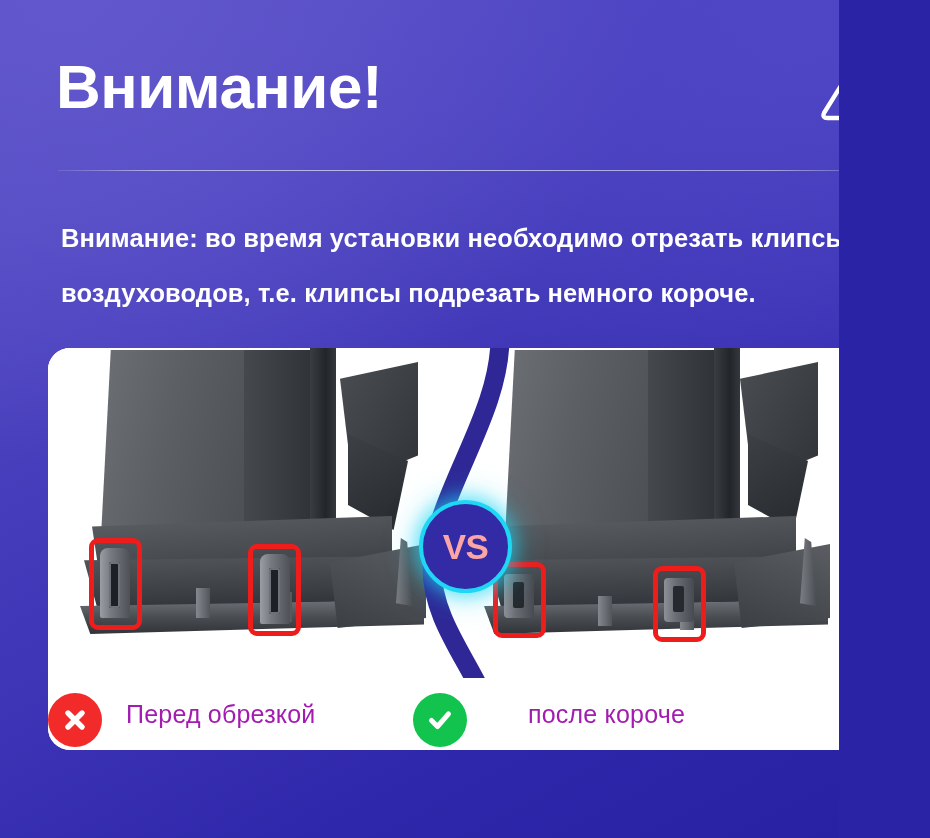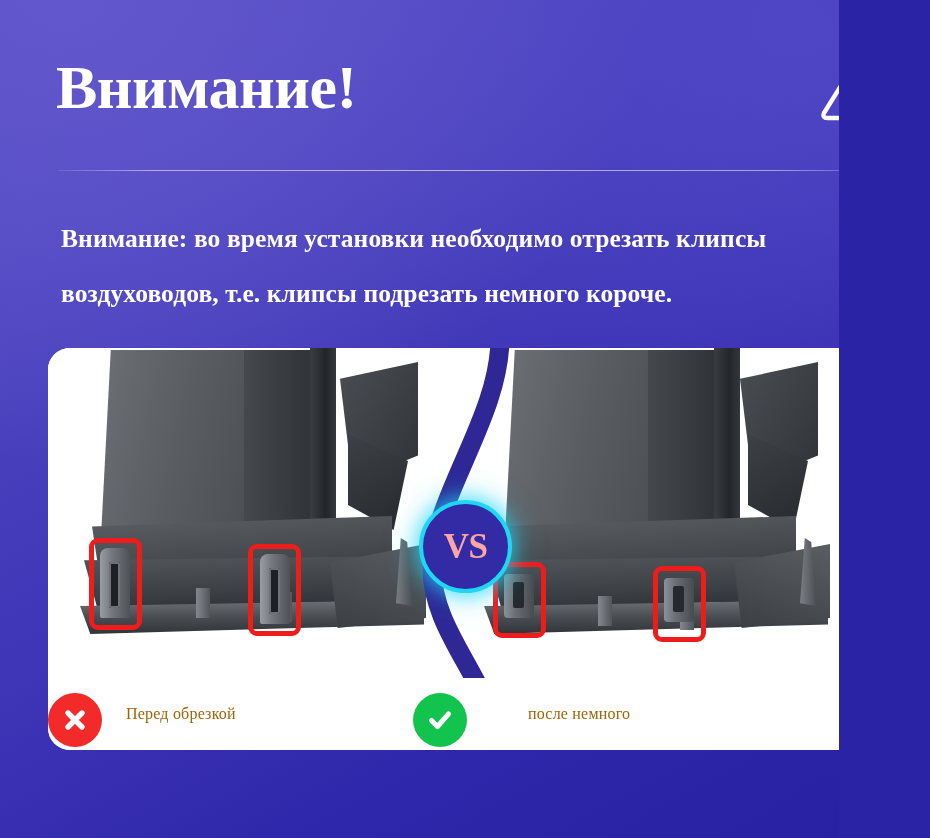--- a/index.html
+++ b/index.html
@@ -15,21 +15,20 @@
 
   .poster {
     position: relative;
     width: 839px;
     height: 838px;
     overflow: hidden;
     background:
       radial-gradient(120% 95% at 8% 0%, #6257cc 0%, rgba(98,87,204,0) 58%),
       radial-gradient(110% 80% at 95% 4%, #4f46c6 0%, rgba(79,70,198,0) 55%),
       linear-gradient(152deg, #5a51c6 0%, #4d44c0 26%, #3d34b6 55%, #2f27ab 78%, #2821a3 100%);
-    font-family: Liberation Serif, serif;
   }
 
   
   .header {
     position: absolute;
     left: 0; top: 0;
     width: 930px;
     height: 172px;
   }
   .title {
@@ -232,23 +231,23 @@
     width: 837px;
     height: 72px;
     background: #ffffff;
   }
   .foot-label {
     position: absolute;
     top: 330px;
     height: 72px;
     display: flex;
     align-items: center;
-    font-size: 16px;
+    font-size: 25px;
     font-weight: 500;
-    color: #a16207;
+    color: #a21caf;
     letter-spacing: 0.2px;
     white-space: nowrap;
   }
   .foot-left  { left: 78px; }
   .foot-right { left: 480px; }
 
   
   .badge {
     position: absolute;
     width: 54px;
@@ -359,21 +358,21 @@
     <div class="divider">
       <svg viewBox="0 0 837 402" preserveAspectRatio="none" xmlns="http://www.w3.org/2000/svg">
         <path d="M452 -10 C 452 70, 384 150, 384 220 C 384 290, 452 340, 452 412" stroke="#2f2796" stroke-width="19" fill="none" stroke-linecap="butt"></path>
       </svg>
     </div>
 
     <div class="foot"></div>
 
     <div class="foot-label foot-left">Перед обрезкой</div>
 
-    <div class="foot-label foot-right">после немного</div>
+    <div class="foot-label foot-right">после короче</div>
   </div>
 
   <div class="badge badge-x">
     <svg width="28" height="28" viewBox="0 0 28 28" xmlns="http://www.w3.org/2000/svg">
       <path d="M7 7 L21 21 M21 7 L7 21" stroke="#ffffff" stroke-width="5.4" stroke-linecap="round"></path>
     </svg>
   </div>
 
   <div class="badge badge-ok">
     <svg width="30" height="30" viewBox="0 0 30 30" xmlns="http://www.w3.org/2000/svg">

